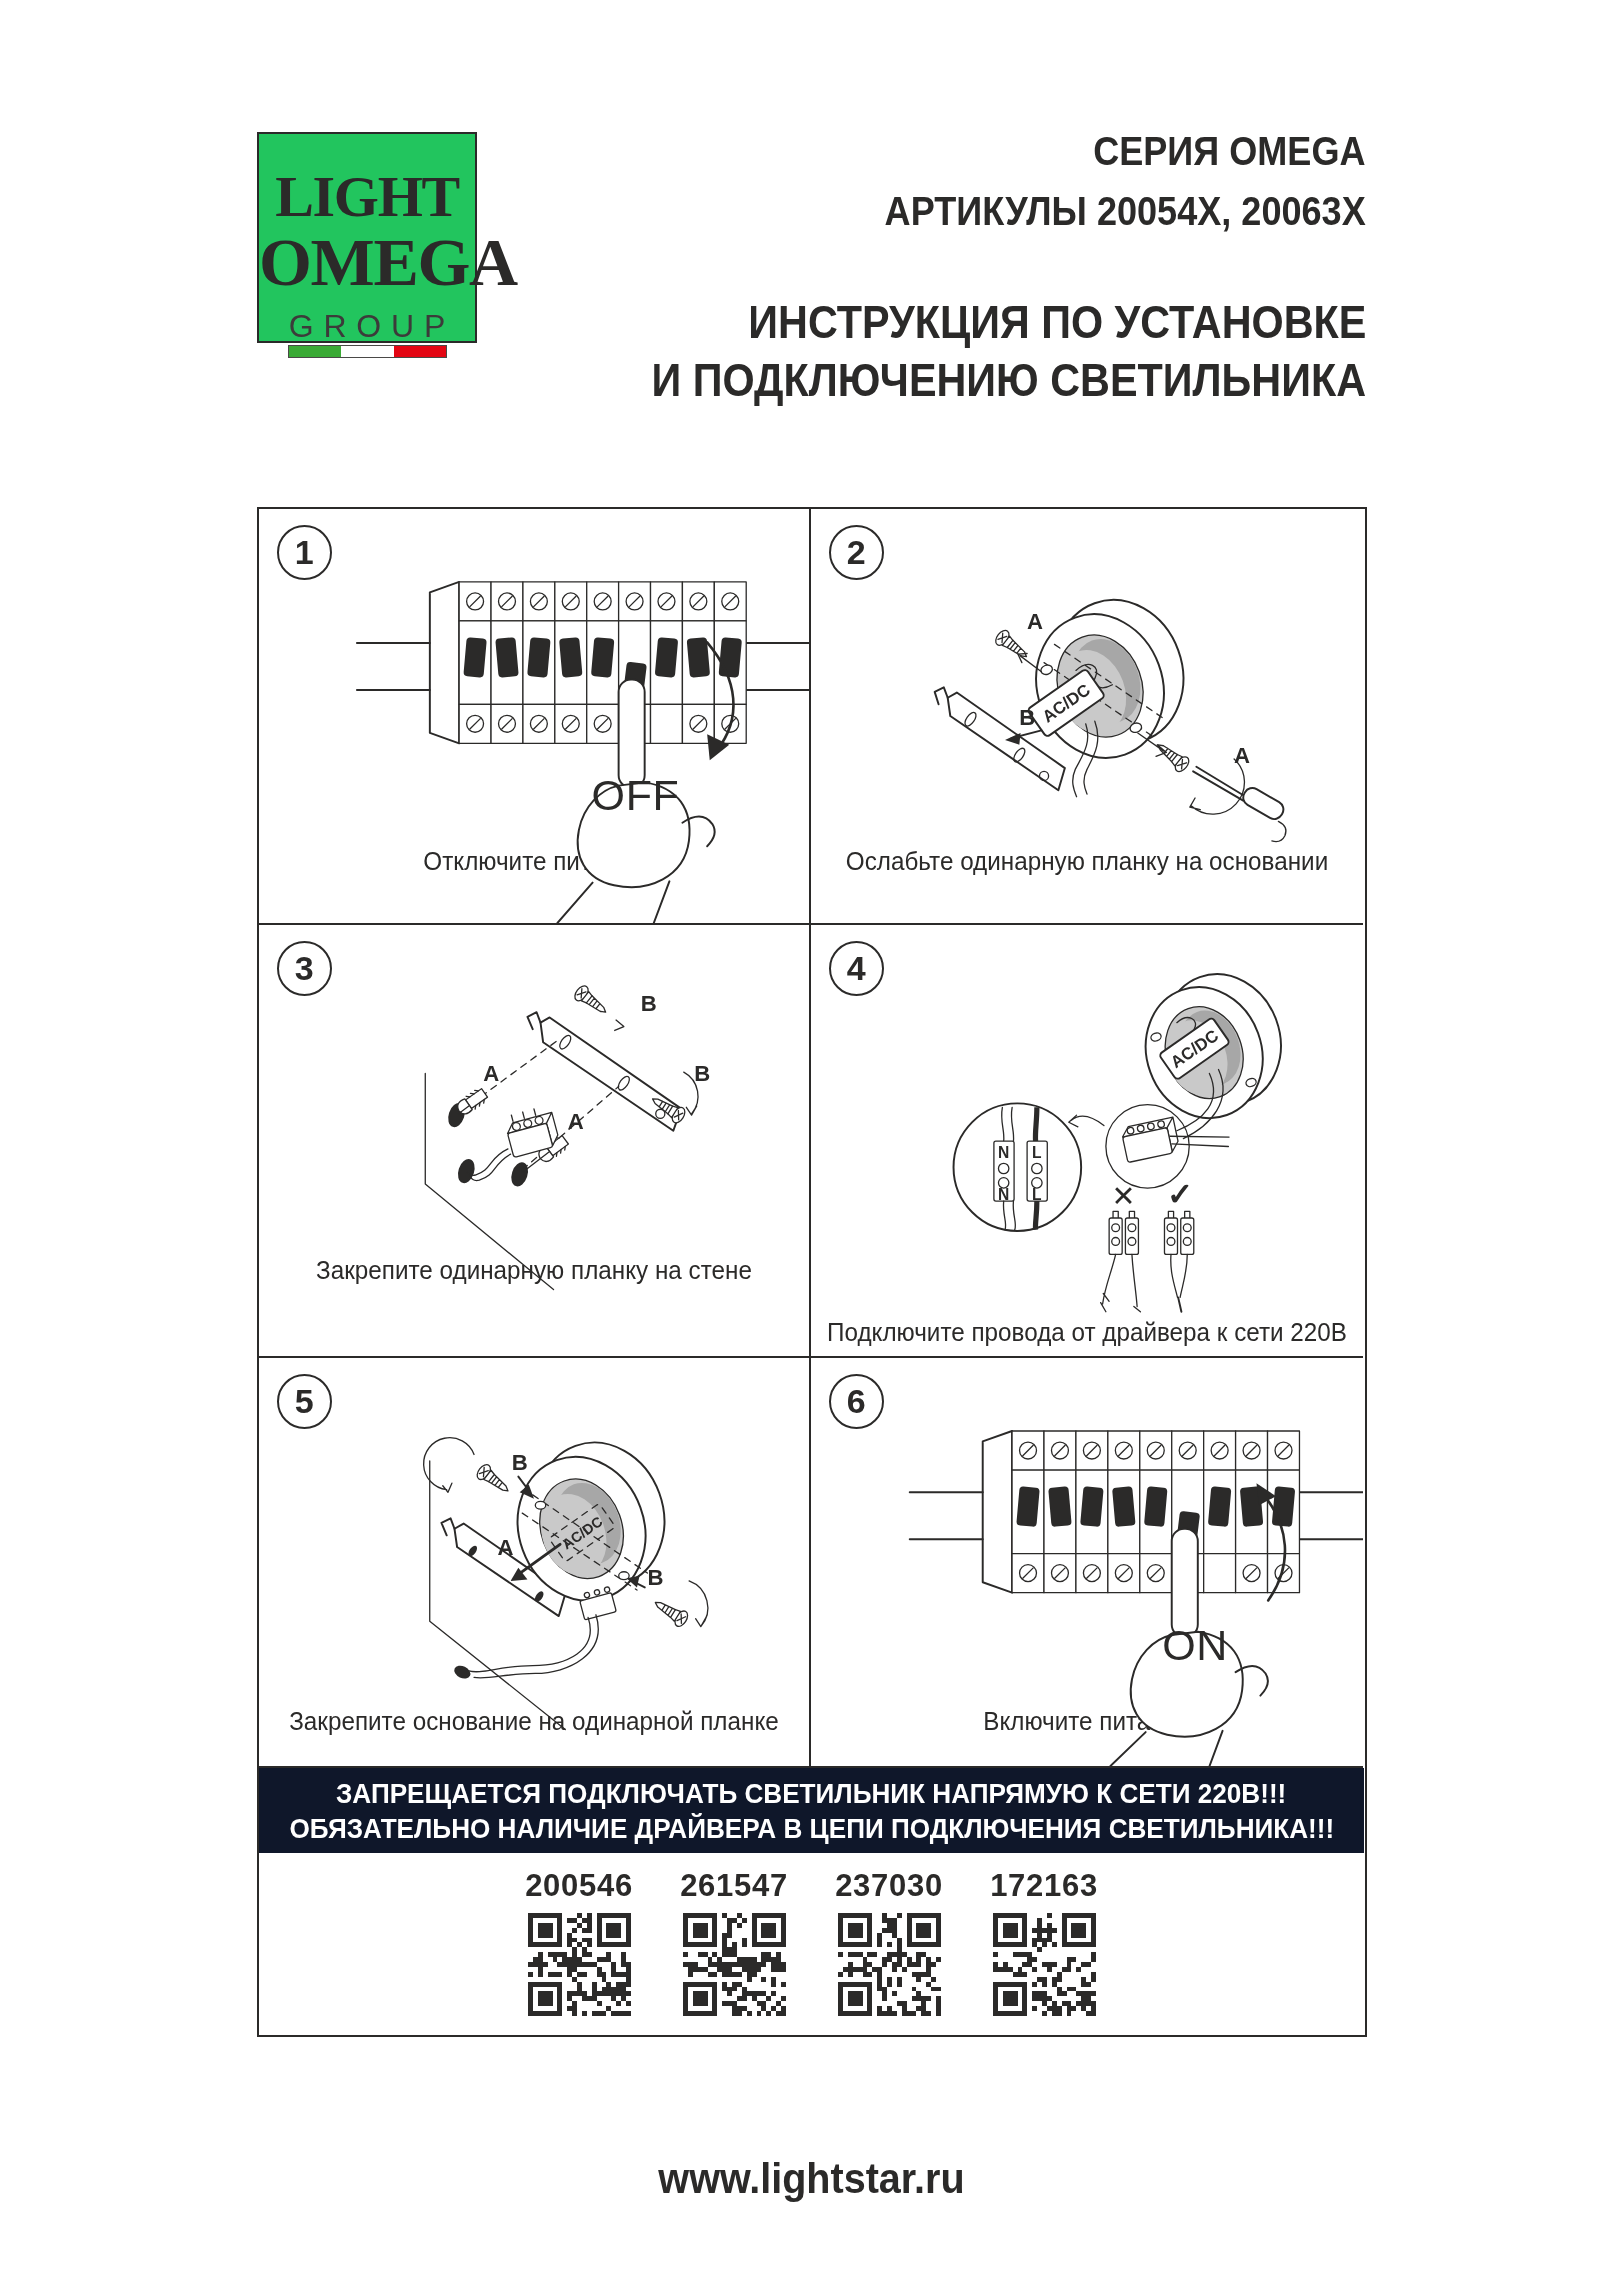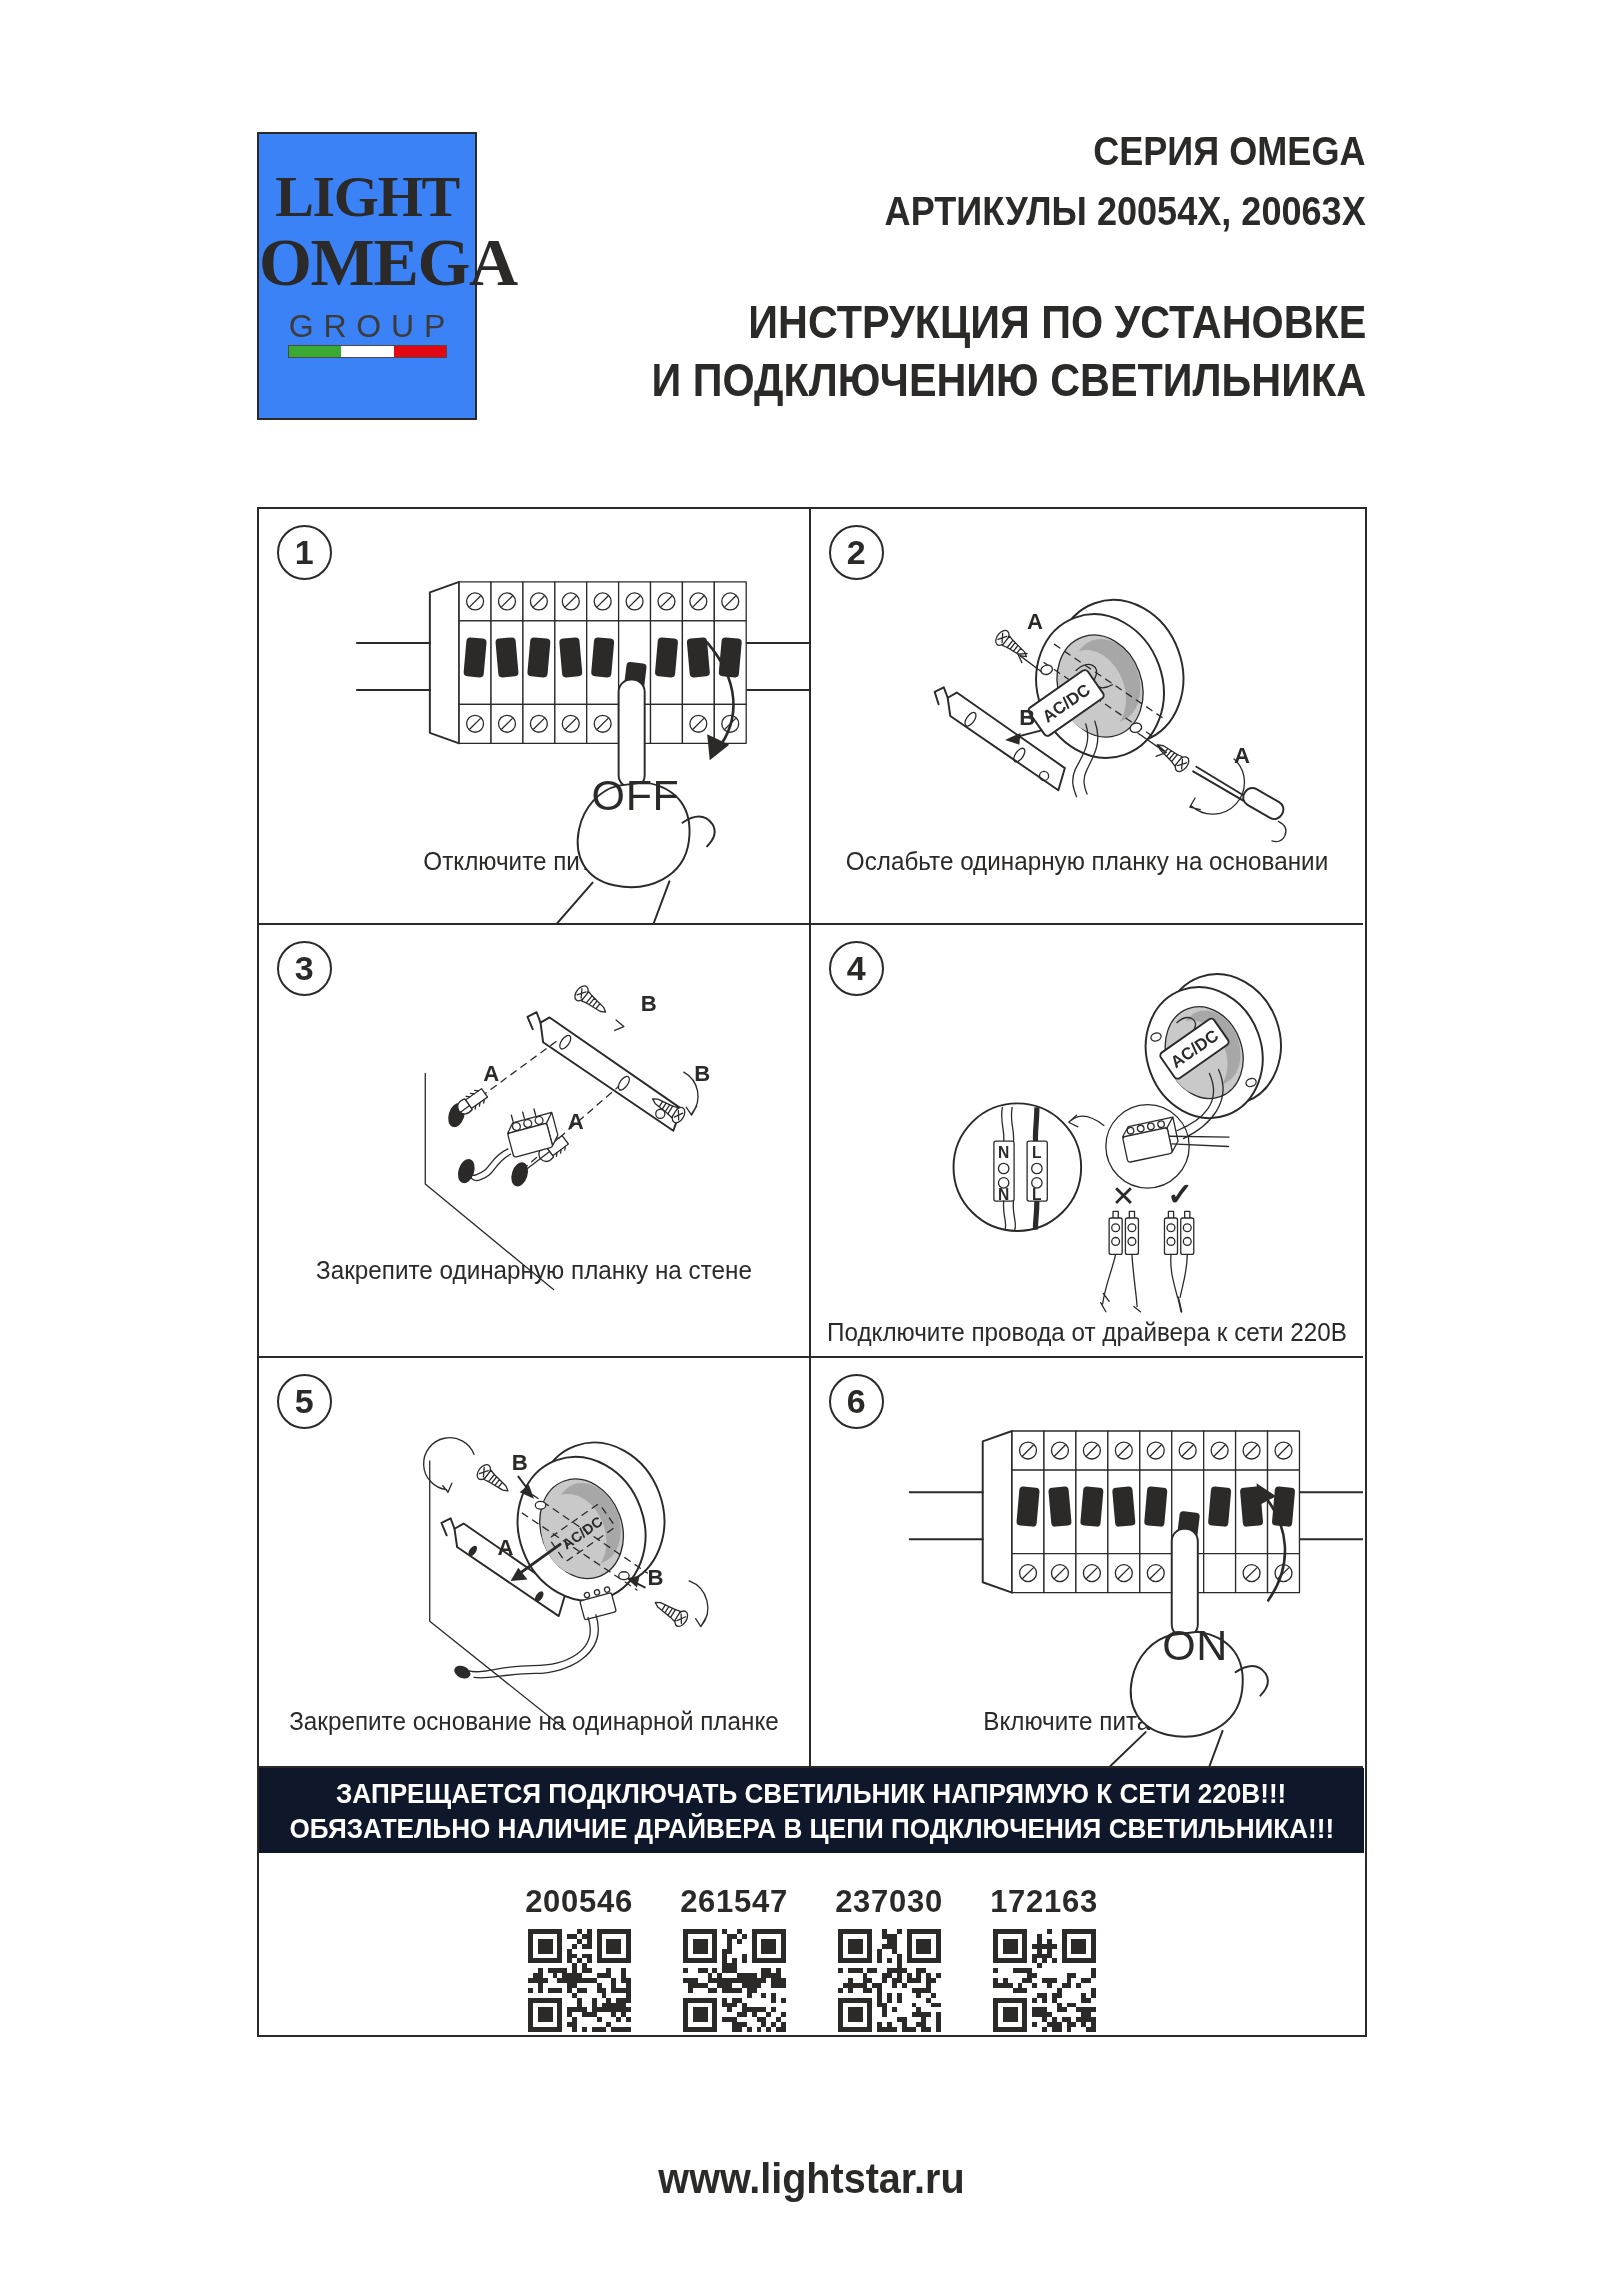--- a/index.html
+++ b/index.html
@@ -1,20 +1,20 @@
 <!DOCTYPE html>
 <html style="font-size:10.5px"><head>
 <meta charset="utf-8">
 <style>
   html,body{margin:0;padding:0;background:#e8e8e8;}
   .page{position:relative;width:1623px;height:2295px;background:#ffffff;overflow:hidden;
         font-family:"Liberation Sans",sans-serif;color:#2b2a29;}
   
-  .logo-box{position:absolute;left:257px;top:132px;width:220px;height:288px;
-            border:2px solid #2b2a29;box-sizing:border-box;background:#3b82f6;}
+  .logo-box{position:absolute;left:257px;top:132px;width:220px;height:211px;
+            border:2px solid #2b2a29;box-sizing:border-box;background:#22c55e;}
   .logo-light{position:absolute;left:0;top:29px;width:100%;text-align:center;
               font-family:"Liberation Serif",serif;font-weight:700;font-size:58px;letter-spacing:-1.3px;}
   .logo-star{position:absolute;left:0;top:89px;width:100%;text-align:center;
              font-family:"Liberation Serif",serif;font-weight:700;font-size:68px;letter-spacing:-1.3px;}
   .logo-group{position:absolute;left:0;top:174px;width:100%;text-align:center;
               font-size:32px;font-weight:400;letter-spacing:9.8px;text-indent:9.8px;color:#3c3b3a;}
   .logo-flag{position:absolute;left:29px;top:211px;width:157px;height:10.5px;
              border:1.3px solid #4a4947;display:flex;}
   .logo-flag div{flex:1;}
   .hdr-line{position:absolute;right:257px;white-space:nowrap;font-weight:700;
@@ -47,21 +47,21 @@
   .svgnl{font-family:"Liberation Sans",sans-serif;font-weight:700;font-size:24px;fill:#2b2a29;}
   .svgstate{font-family:"Liberation Sans",sans-serif;font-weight:400;font-size:66px;fill:#2b2a29;letter-spacing:1px;}
   .svgmark{font-family:"Liberation Sans",sans-serif;font-weight:400;font-size:44px;fill:#2b2a29;}
   .svgmark2{font-family:"Liberation Sans",sans-serif;font-weight:700;font-size:48px;fill:#2b2a29;}
   
   .warning-bar{position:absolute;left:0;top:1259px;width:1105px;height:85px;background:#0f172a;
                display:flex;flex-direction:column;align-items:center;justify-content:center;}
   .warning-bar span{color:#ffffff;font-weight:700;font-size:27.5px;line-height:35px;white-space:nowrap;
                     transform:scaleX(0.95);}
   .qr-row{position:absolute;left:0;top:1344px;width:1105px;height:181px;display:flex;
-          justify-content:center;align-items:flex-start;padding-top:31px;box-sizing:border-box;}
+          justify-content:center;align-items:flex-start;padding-top:15px;box-sizing:border-box;}
   .qr-item{width:155px;display:flex;flex-direction:column;align-items:center;}
   .qr-num{font-size:31px;font-weight:700;letter-spacing:0.7px;margin-bottom:9.2px;}
   .qr-svg{width:103px;height:103px;background:#fff;shape-rendering:crispEdges;}
   .footer{position:absolute;left:0;top:2154px;width:100%;text-align:center;font-size:43px;
           font-weight:700;transform:scaleX(0.92);letter-spacing:0;}
   .hidden-defs{position:absolute;width:0;height:0;overflow:hidden;}
 </style>
 </head>
 <body>
 

